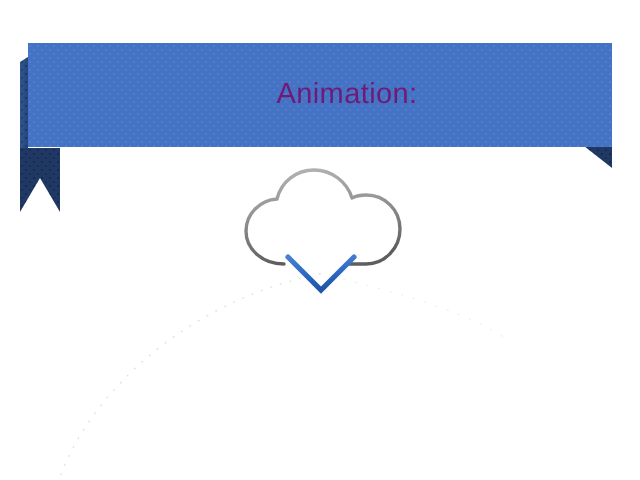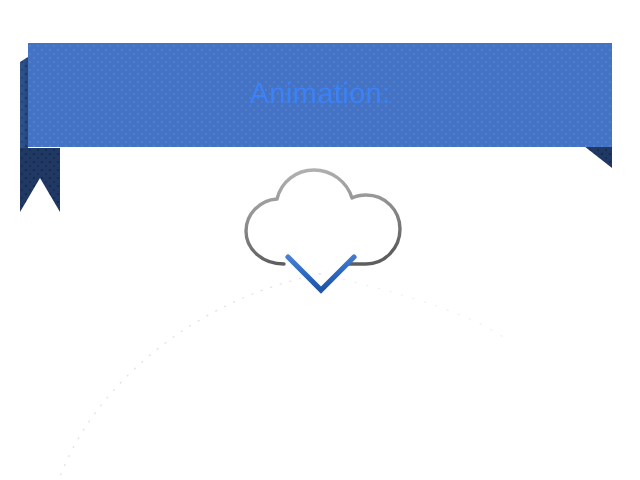--- a/index.html
+++ b/index.html
@@ -33,27 +33,28 @@
   
   #title {
     position: absolute;
     left: 28px;
     top: 43px;
     width: 584px;
     height: 103px;
     display: flex;
     align-items: center;
     justify-content: center;
-    color: #3b82f6;
+    color: #701a75;
     font-family: "Liberation Sans", sans-serif;
     font-size: 29px;
     font-weight: 400;
     letter-spacing: 0.4px;
     white-space: nowrap;
     text-rendering: geometricPrecision;
+    padding-left: 27px;
   }
 
   
   #cloud-icon {
     position: absolute;
     left: 228px;
     top: 165px;
     width: 192px;
     height: 140px;
   }

